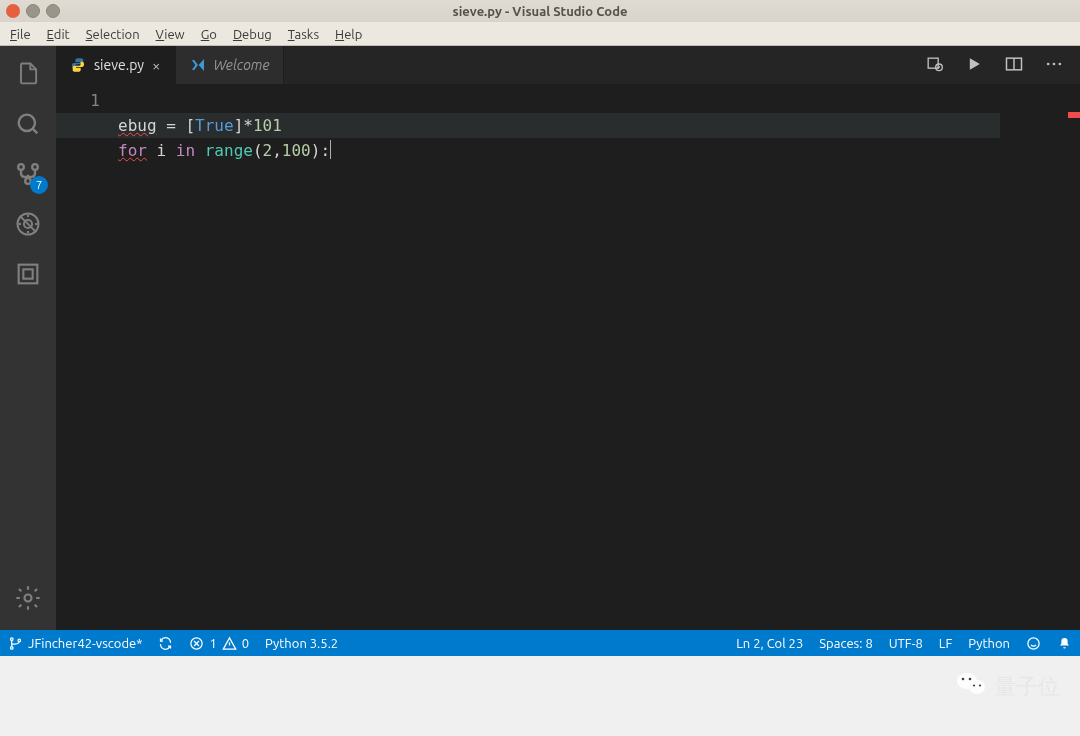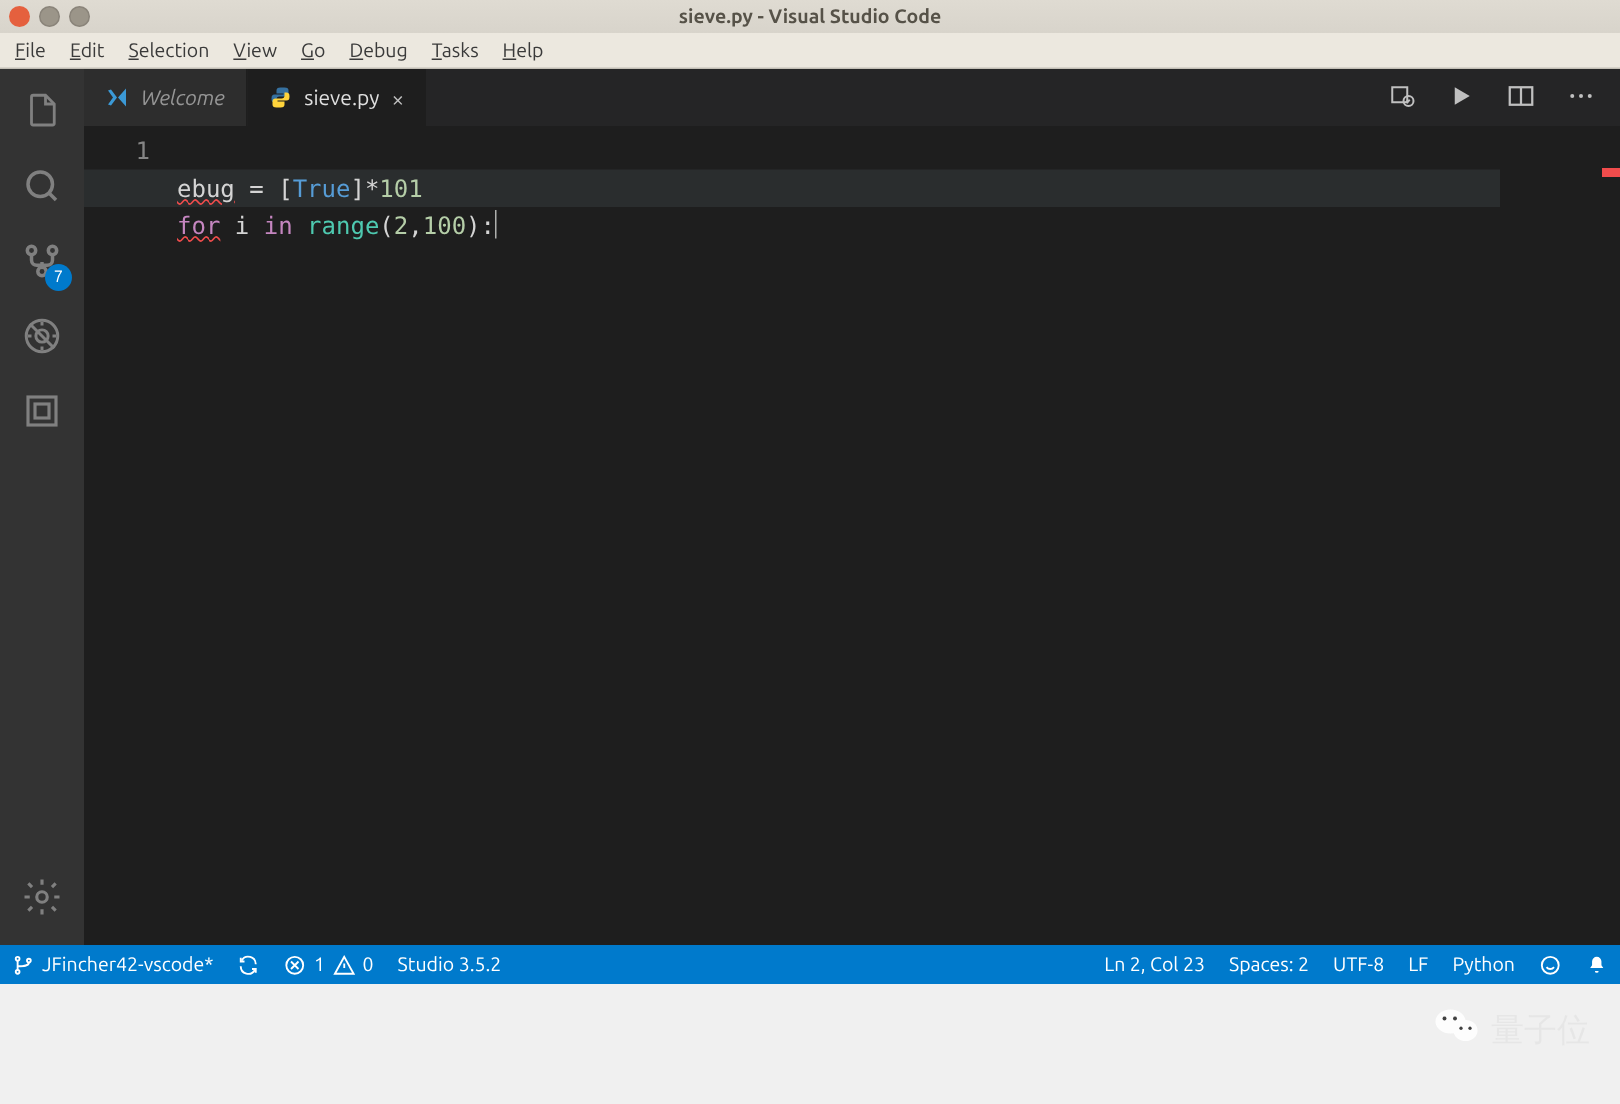--- a/index.html
+++ b/index.html
@@ -234,33 +234,33 @@
       <div class="aicon gear">
         <svg viewBox="0 0 24 24" fill="none" stroke="currentColor" stroke-width="1.8">
             <circle cx="12" cy="12" r="3"></circle>
             <path d="M12 2v3M12 19v3M4.2 4.2l2.1 2.1M17.7 17.7l2.1 2.1M2 12h3M19 12h3M4.2 19.8l2.1-2.1M17.7 6.3l2.1-2.1"></path>
           </svg>
       </div>
     </div>
 
     <div class="editor-area">
       <div class="tabbar">
-        <div class="tab welcome">
-          <svg class="ticon" viewBox="0 0 24 24" fill="#3b99d6">
-              <path d="M3 5l5 7-5 7 3 1 6-8-6-8zM21 3l-8 9 8 9V3z"></path>
-            </svg>
-          <span>Welcome</span>
-        </div>
         <div class="tab active">
           <svg class="ticon" viewBox="0 0 24 24">
               <path fill="#3671a0" d="M12 2c-3 0-4 1-4 3v3h7v1H6c-2 0-3 1-3 4s1 4 3 4h2v-3c0-2 1-3 3-3h6c2 0 3-1 3-3V5c0-2-1-3-4-3h-4z"></path>
               <path fill="#ffd43b" d="M12 22c3 0 4-1 4-3v-3H9v-1h9c2 0 3-1 3-4s-1-4-3-4h-2v3c0 2-1 3-3 3H7c-2 0-3 1-3 3v3c0 2 1 3 4 3h4z"></path>
             </svg>
           <span>sieve.py</span>
           <span class="close">×</span>
+        </div>
+        <div class="tab welcome">
+          <svg class="ticon" viewBox="0 0 24 24" fill="#3b99d6">
+              <path d="M3 5l5 7-5 7 3 1 6-8-6-8zM21 3l-8 9 8 9V3z"></path>
+            </svg>
+          <span>Welcome</span>
         </div>
         <div class="spacer"></div>
         <div class="tabactions">
           <span><svg viewBox="0 0 24 24" fill="none" stroke="currentColor" stroke-width="1.6">
                 <rect x="5" y="5" width="12" height="12"></rect>
                 <circle cx="18" cy="16" r="4"></circle>
                 <path d="m16 16 1 1 2-2"></path>
               </svg></span>
           <span><svg viewBox="0 0 24 24" fill="currentColor">
                 <path d="M7 5v14l12-7z"></path>
@@ -315,24 +315,24 @@
           <circle cx="12" cy="12" r="9" fill="none" stroke="currentColor" stroke-width="2"></circle>
           <path d="m8 8 8 8M16 8l-8 8" stroke="currentColor" stroke-width="2"></path>
         </svg>
       <span>1</span>
       <svg viewBox="0 0 24 24" fill="currentColor">
           <path d="M12 3 2 21h20z" fill="none" stroke="currentColor" stroke-width="2"></path>
           <path d="M12 10v5M12 18h.01" stroke="currentColor" stroke-width="2"></path>
         </svg>
       <span>0</span>
     </div>
-    <div class="sitem">Studio 3.5.2</div>
+    <div class="sitem">Python 3.5.2</div>
     <div class="spacer"></div>
     <div class="sitem">Ln 2, Col 23</div>
-    <div class="sitem">Spaces: 2</div>
+    <div class="sitem">Spaces: 8</div>
     <div class="sitem">UTF-8</div>
     <div class="sitem">LF</div>
     <div class="sitem">Python</div>
     <div class="sitem">
       <svg viewBox="0 0 24 24" fill="none" stroke="currentColor" stroke-width="2">
           <circle cx="12" cy="12" r="9"></circle>
           <path d="M8 14s1.5 2 4 2 4-2 4-2M9 9h.01M15 9h.01"></path>
         </svg>
     </div>
     <div class="sitem">

